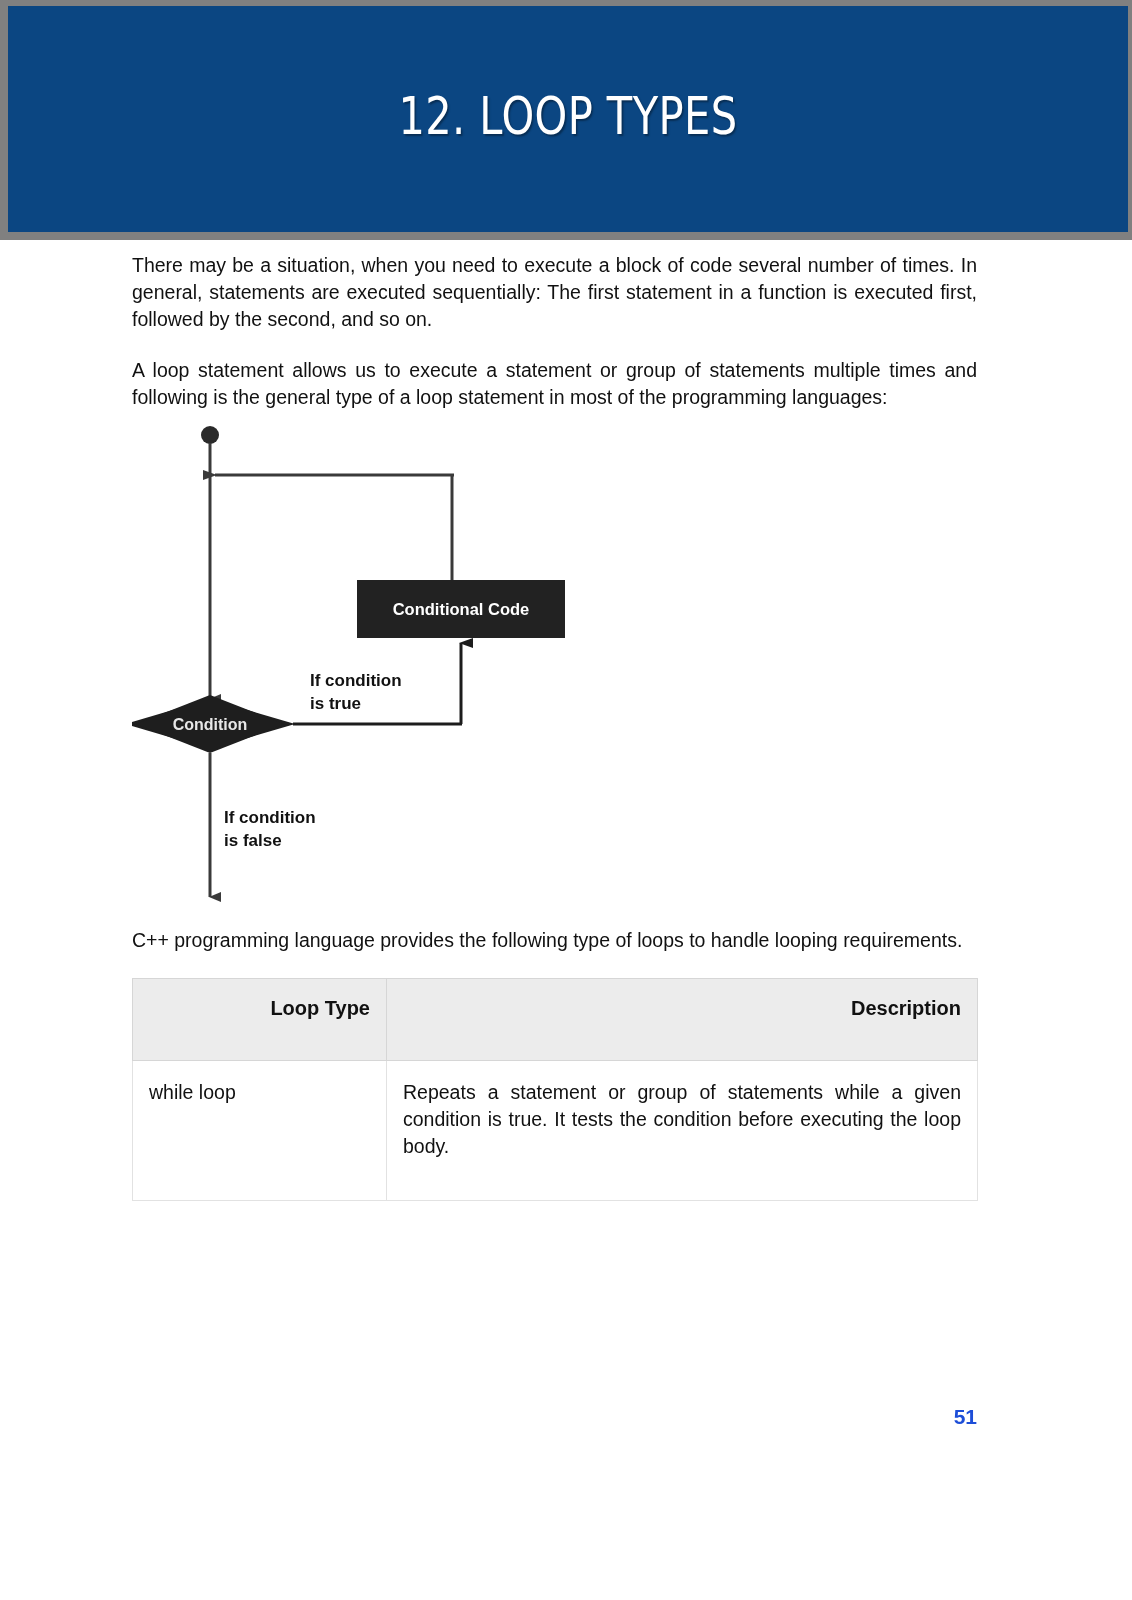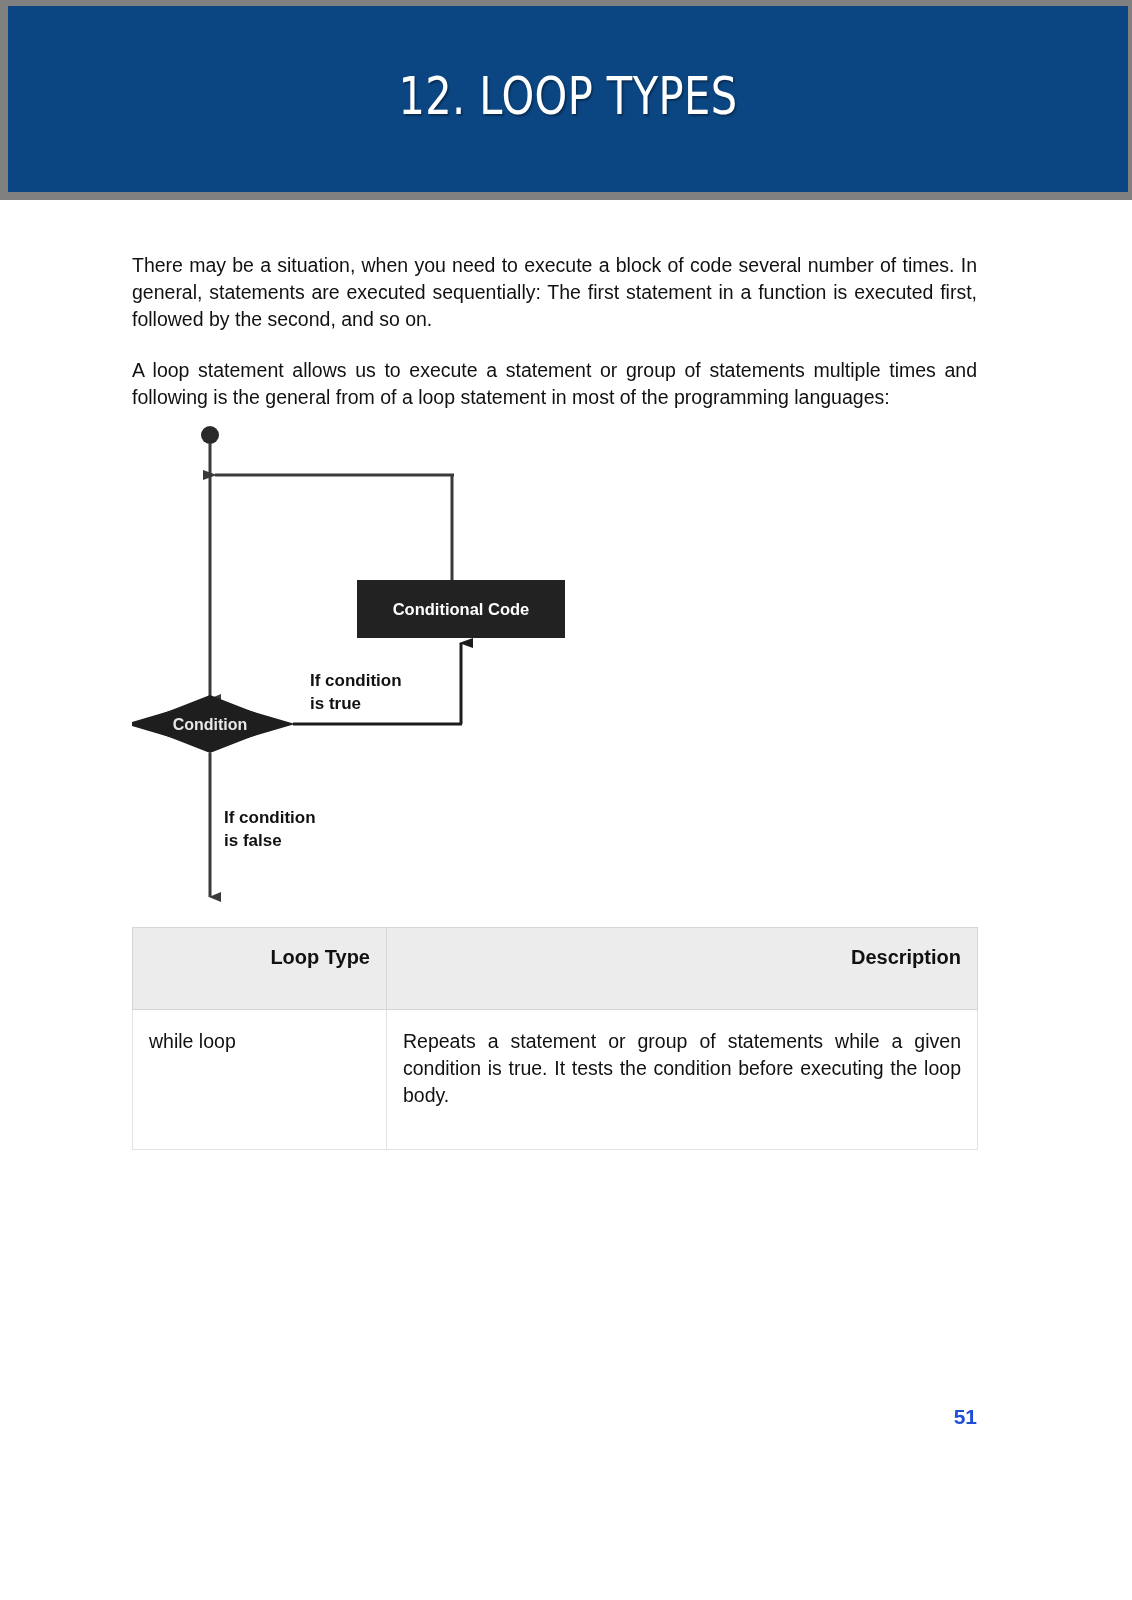--- a/index.html
+++ b/index.html
@@ -15,21 +15,21 @@
     color: #000000;
     overflow: hidden;
   }
 
   
   .banner {
     position: absolute;
     left: 0;
     top: 0;
     width: 1132px;
-    height: 200px;
+    height: 240px;
     box-sizing: border-box;
     background: #808080;
     padding: 6px 4px 8px 8px;
   }
   .banner-inner {
     width: 100%;
     height: 100%;
     background: #0b4682;
     display: flex;
     align-items: center;
@@ -128,21 +128,21 @@
 
 <div class="banner">
   <div class="banner-inner">
     <div class="banner-title">12. LOOP TYPES</div>
   </div>
 </div>
 
 <div class="content">
 
   <p class="para">There may be a situation, when you need to execute a block of code several number of times. In general, statements are executed sequentially: The first statement in a function is executed first, followed by the second, and so on.</p>
-  <p class="para last">A loop statement allows us to execute a statement or group of statements multiple times and following is the general from of a loop statement in most of the programming languages:</p>
+  <p class="para last">A loop statement allows us to execute a statement or group of statements multiple times and following is the general type of a loop statement in most of the programming languages:</p>
 
   <div class="flowchart-wrap">
     <svg class="flowchart-svg" width="845" height="500" viewBox="0 0 845 500">
       <defs>
         <marker id="arrowDown" markerWidth="14" markerHeight="14" refX="5" refY="11" orient="auto" markerUnits="userSpaceOnUse">
           <path d="M0,0 L10,0 L5,12 Z" fill="#3a3a3a"></path>
         </marker>
         <marker id="arrowUp" markerWidth="14" markerHeight="16" refX="5" refY="2" orient="auto" markerUnits="userSpaceOnUse">
           <path d="M5,0 L10,14 L0,14 Z" fill="#1c1c1c"></path>
         </marker>
@@ -175,20 +175,21 @@
       <line x1="78" y1="336" x2="78" y2="480" stroke="#3a3a3a" stroke-width="3" marker-end="url(#arrowDown)"></line>
 
       <text x="178" y="269" fill="#111111" font-size="17" font-weight="bold" font-family="Liberation Sans, sans-serif">If condition</text>
       <text x="178" y="292" fill="#111111" font-size="17" font-weight="bold" font-family="Liberation Sans, sans-serif">is true</text>
 
       <text x="92" y="406" fill="#111111" font-size="17" font-weight="bold" font-family="Liberation Sans, sans-serif">If condition</text>
       <text x="92" y="429" fill="#111111" font-size="17" font-weight="bold" font-family="Liberation Sans, sans-serif">is false</text>
     </svg>
   </div>
 
+  <p class="para cpp-para">C++ programming language provides the following type of loops to handle looping requirements.</p>
 
   <table class="loop-table">
     <colgroup>
         <col class="c1">
         <col class="c2">
       </colgroup>
     <thead>
       <tr>
         <th>Loop Type</th>
         <th>Description</th>

